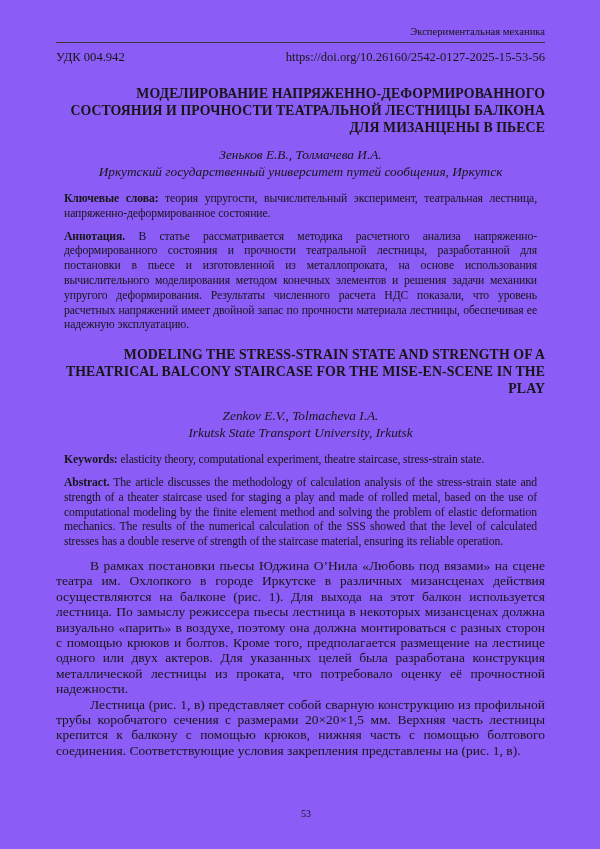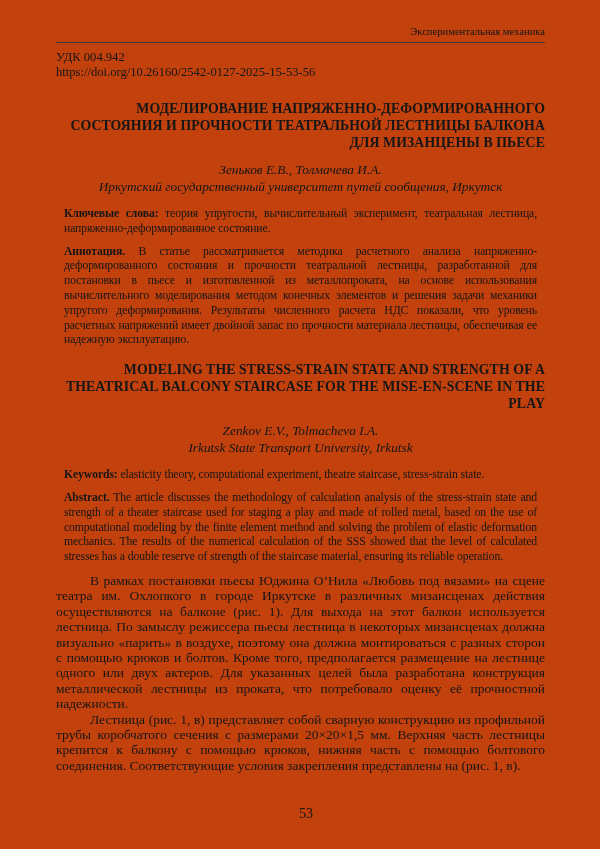--- a/index.html
+++ b/index.html
@@ -2,21 +2,21 @@
 <html><head>
   <meta charset="utf-8">
   <title>Document Page</title>
   <style>
     html, body { margin: 0; padding: 0; background: #888; }
     .sheet {
       position: relative;
       width: 600px;
       height: 849px;
       margin: 0 auto;
-      background: #c2410c;
+      background: #8b5cf6;
       color: #161616;
       font-family: "Liberation Serif", "DejaVu Serif", serif;
       overflow: hidden;
       box-sizing: border-box;
     }
     .content { padding: 26px 55px 0 56px; }
 
     .running-head {
       font-size: 10.6px;
       line-height: 12px;
@@ -28,21 +28,20 @@
       border-top: 1.1px solid #3a3a3a;
       margin: 0;
     }
     .id-row {
       display: flex;
       justify-content: space-between;
       align-items: baseline;
       margin-top: 7px;
       font-size: 12.6px;
       line-height: 15px;
-      flex-direction: column;
     }
     .doi { color: #161616; text-decoration: none; }
 
     .article-title {
       margin-top: 20px;
       text-align: right;
       font-weight: bold;
       font-size: 13.8px;
       line-height: 17px;
       letter-spacing: 0.1px;
@@ -75,21 +74,21 @@
       text-align: justify;
     }
     .body-block p { margin: 0; text-indent: 34px; }
 
     .page-number {
       position: absolute;
       bottom: 29px;
       left: 0;
       right: 0;
       text-align: center;
-      font-size: 14px;
+      font-size: 10px;
       line-height: 13px;
       padding-left: 12px;
     }
   </style>
 </head>
 <body>
 
 <div class="sheet">
   <div class="content">
 

